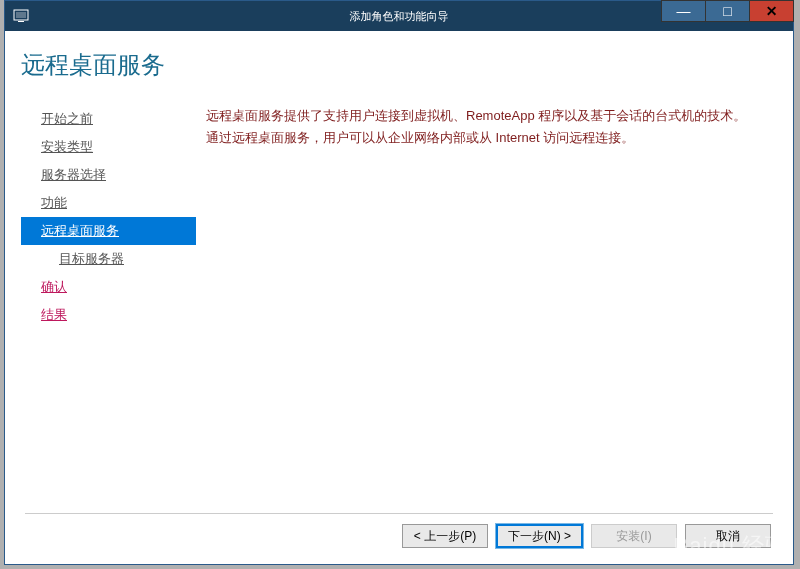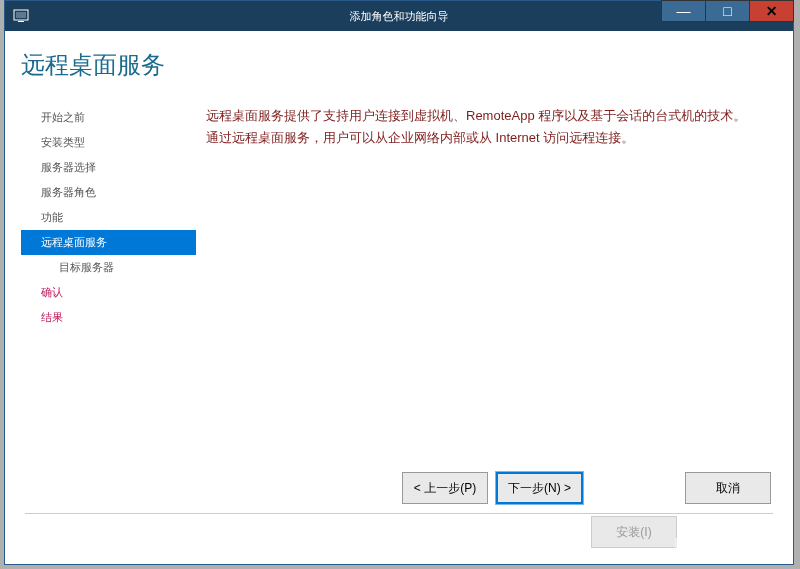--- a/index.html
+++ b/index.html
@@ -88,24 +88,25 @@
     .main-body {
       display: flex;
       margin-top: 12px;
     }
     .sidebar {
       width: 175px;
       flex-shrink: 0;
     }
     .sidebar-item {
       padding: 5px 10px 5px 20px;
-      font-size: 11px;
+      font-size: 13px;
       color: #555;
       cursor: pointer;
       white-space: nowrap;
+      text-decoration: underline;
     }
     .sidebar-item.selected {
       background: #0078d7;
       color: #fff;
     }
     .sidebar-item.disabled {
       color: #be185d;
       cursor: default;
     }
     .sidebar-item.indent { padding-left: 38px; }
@@ -118,38 +119,37 @@
     }
     .button-row {
       position: absolute;
       bottom: 16px;
       right: 22px;
       display: flex;
       gap: 8px;
     }
     .btn {
       min-width: 86px;
-      height: 32px;
+      height: 24px;
       font-size: 12px;
       background: #e9e9e9;
       border: 1px solid #999;
       padding: 0 10px;
       cursor: pointer;
       font-family: inherit;
     }
     .btn.default {
       border: 2px solid #0078d7;
       box-shadow: 0 0 0 1px #7ab8e6;
       text-align: right;
     }
     .btn:disabled {
       color: #999;
       border-color: #ccc;
       cursor: default;
-      margin-top: 44px;
     }
     .divider {
       position: absolute;
       bottom: 50px;
       left: 20px;
       right: 20px;
       height: 1px;
       background: #ccc;
     }
     .watermark {
@@ -186,21 +186,20 @@
   <div class="content-area">
     <div class="page-header">
       <div class="page-title">远程桌面服务</div>
     </div>
 
     <div class="main-body">
       <div class="sidebar">
         <div class="sidebar-item">开始之前</div>
         <div class="sidebar-item">安装类型</div>
         <div class="sidebar-item">服务器选择</div>
-        <div class="sidebar-item">服务器角色</div>
         <div class="sidebar-item">功能</div>
         <div class="sidebar-item selected">远程桌面服务</div>
         <div class="sidebar-item indent">目标服务器</div>
         <div class="sidebar-item disabled">确认</div>
         <div class="sidebar-item disabled">结果</div>
       </div>
 
       <div class="description">远程桌面服务提供了支持用户连接到虚拟机、RemoteApp 程序以及基于会话的台式机的技术。 通过远程桌面服务，用户可以从企业网络内部或从 Internet 访问远程连接。</div>
     </div>
 

